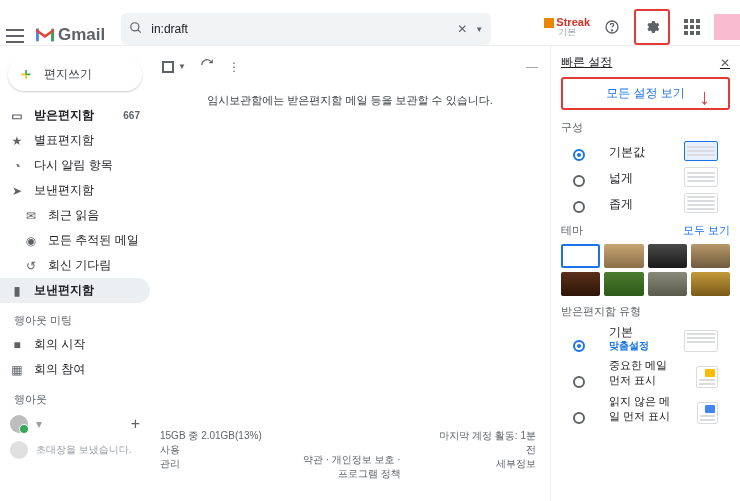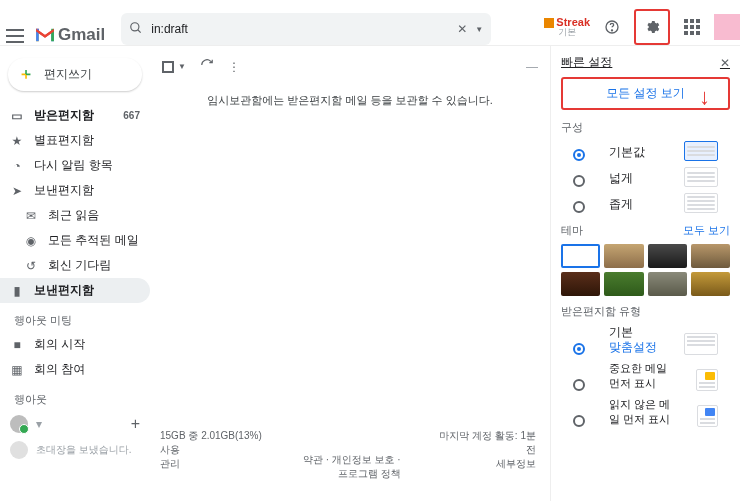--- a/index.html
+++ b/index.html
@@ -59,21 +59,21 @@
   .dprev{margin-left:auto;width:34px;height:20px;border:1px solid #dadce0;border-radius:2px;display:flex;flex-direction:column;justify-content:center;gap:2px;padding:2px;}
   .dprev span{height:2px;background:#dadce0;border-radius:1px;}
   .dprev.sel{border-color:#1a73e8;background:#e8f0fe;}
   .theme-head{display:flex;align-items:center;font-size:11px;color:#5f6368;margin-top:10px;}
   .theme-head a{margin-left:auto;color:#1a73e8;cursor:pointer;}
   .themes{display:grid;grid-template-columns:repeat(4,1fr);gap:4px;margin-top:6px;}
   .thm{height:24px;border-radius:2px;}
   .inbox-prev{margin-left:auto;width:34px;height:22px;border:1px solid #dadce0;border-radius:2px;display:flex;flex-direction:column;gap:2px;padding:2px;}
   .inbox-prev .bar{height:2px;background:#dadce0;}
   .inbox-prev .tag{align-self:flex-end;width:10px;height:8px;border-radius:1px;}
-  .subl{color:#1a73e8;font-size:12px;}
+  .subl{color:#1a73e8;font-size:10px;font-weight:bold;}
   .dual{display:flex;flex-direction:column;gap:1px;line-height:1.2;}
 </style>
 </head>
 <body>
 
 <div class="hdr">
   <div class="menu-icon">
       <span></span>
       <span></span>
       <span></span>

